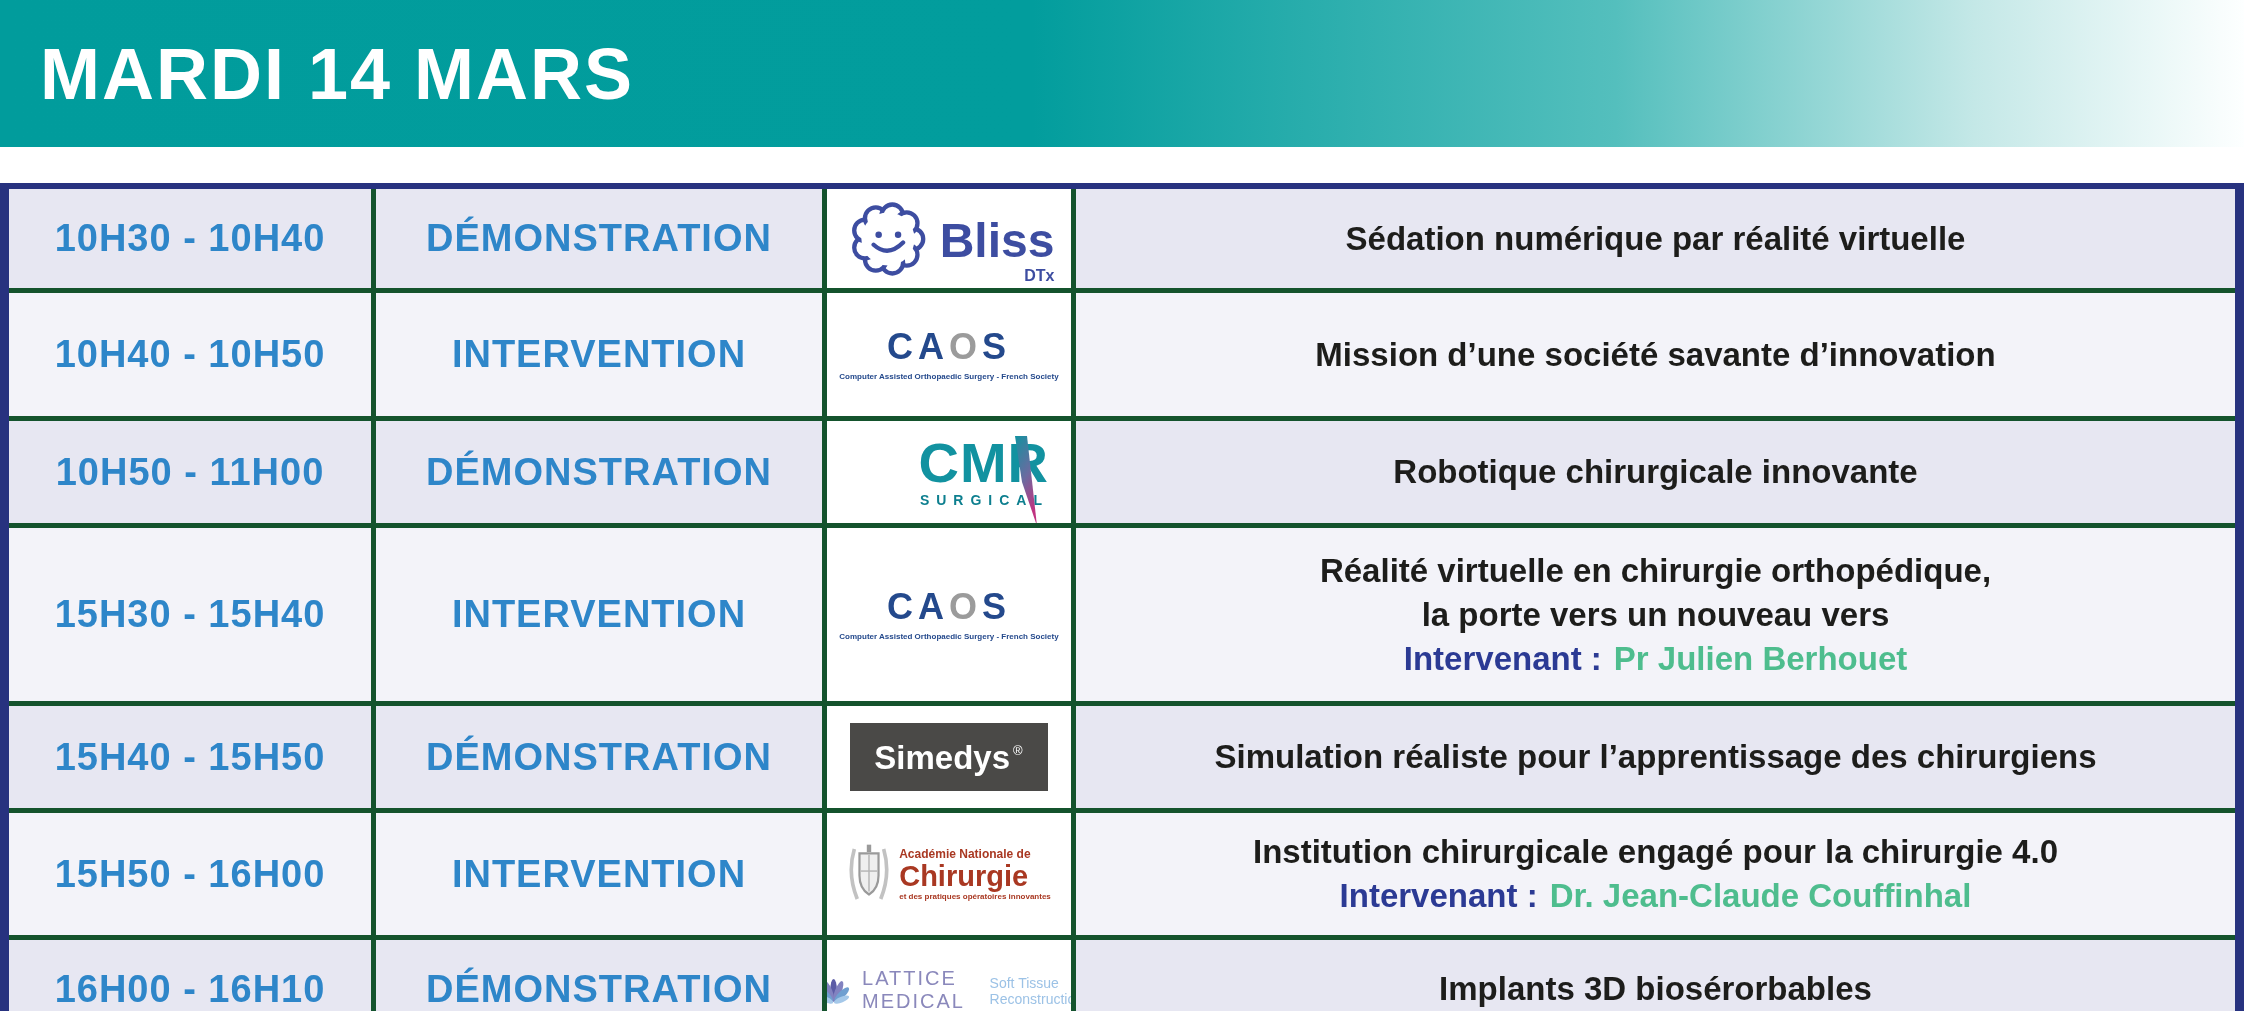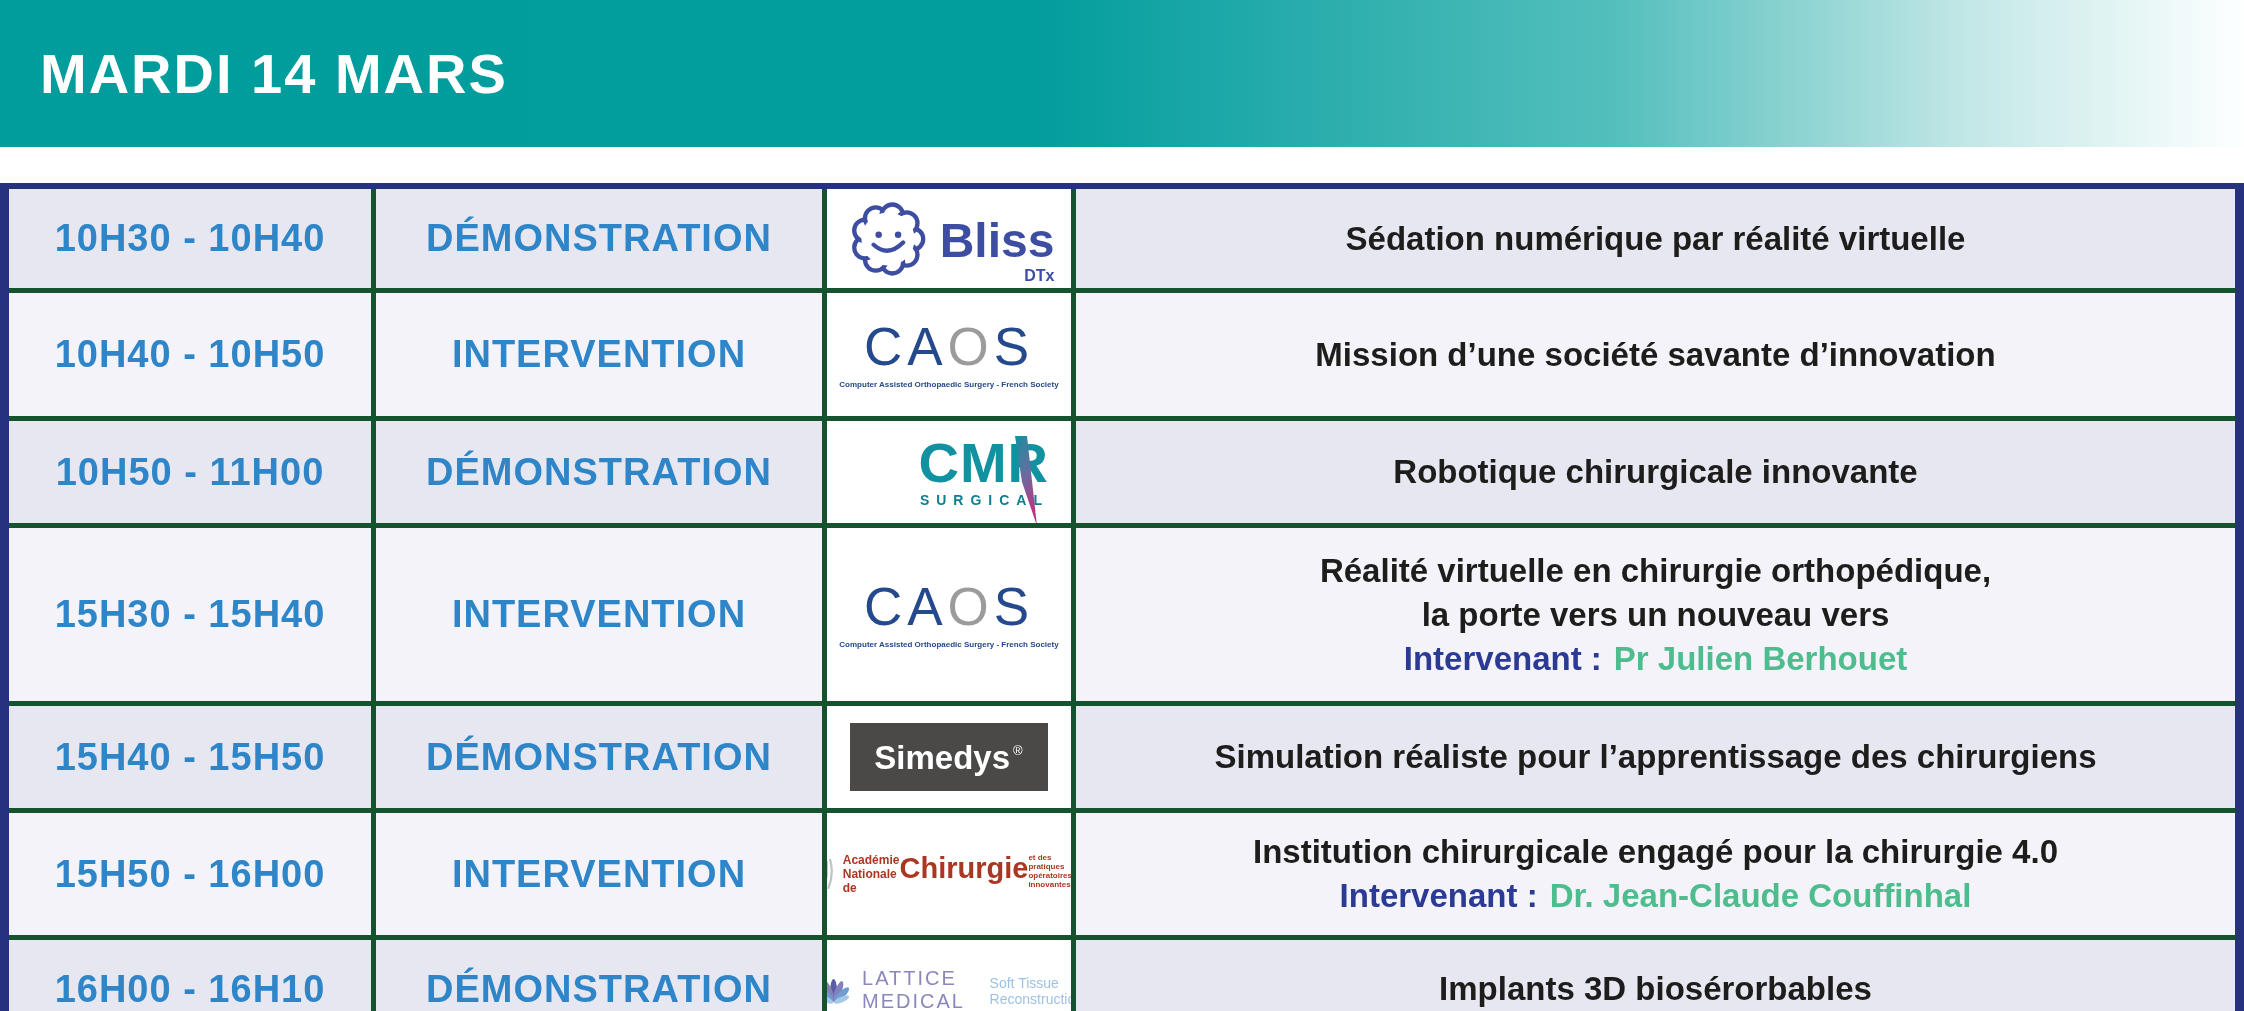--- a/index.html
+++ b/index.html
@@ -3,21 +3,21 @@
 <meta charset="utf-8">
 <style>
   * { margin:0; padding:0; box-sizing:border-box; }
   html,body { width:2244px; height:1011px; overflow:hidden; background:#ffffff;
               font-family:"Liberation Sans", sans-serif; }
 
   
   .header { height:147px; width:100%;
     background:linear-gradient(90deg,#019c9c 0%,#029d9d 46%,#54bfbd 72%,#c4e8e7 88%,#fdffff 100%);
     display:flex; align-items:center; }
-  .title { color:#ffffff; font-size:56px; font-weight:800; letter-spacing:2px; margin-left:40px; }
+  .title { color:#ffffff; font-size:72px; font-weight:800; letter-spacing:2px; margin-left:40px; }
 
   
   .table { height:864px; width:100%;
     border:9px solid #27327f; border-top-width:6px;
     background:#14532d;
     display:grid;
     grid-template-columns:362px 446px 244px 1fr;
     grid-template-rows:99px 123px 102px 173px 102px 122px 98px;
     gap:5px;margin-top:36px; }
   .cell { display:flex; align-items:center; justify-content:center; overflow:hidden; }
@@ -32,35 +32,35 @@
   .sp-label { color:#2b3a94; }
   .sp-name  { color:#4ebd8e; margin-left:12px; }
 
   
   .logo-bliss { display:flex; align-items:flex-end; gap:8px; }
   .bliss-text { display:flex; flex-direction:column; align-items:flex-end; }
   .bliss-name { font-size:48px; font-weight:800; color:#3d4da1; line-height:1; }
   .bliss-sub  { font-size:16px; font-weight:700; color:#3d4da1; margin-top:2px; }
 
   .logo-caos { display:flex; flex-direction:column; align-items:center; }
-  .caos-word { font-size:53px; font-weight:400; letter-spacing:5px; line-height:1; color:#24498c; }
+  .caos-word { font-size:36px; font-weight:700; letter-spacing:5px; line-height:1; color:#24498c; }
   .caos-o    { color:#9b9b9b; }
   .caos-tag  { font-size:8px; font-weight:700; color:#24498c; margin-top:7px; white-space:nowrap; }
 
   .logo-cmr { position:relative; display:flex; flex-direction:column; align-items:flex-end; width:200px; }
   .cmr-name { font-size:56px; font-weight:800; color:#1292a0; line-height:0.95; letter-spacing:1px; }
   .cmr-sub  { font-size:14px; font-weight:600; color:#0d7f8f; letter-spacing:7px; margin-top:3px; }
   .cmr-streak { position:absolute; right:10px; top:0; }
 
   .logo-simedys { position:relative; background:#4a4947; color:#ffffff; padding:16px 28px 14px 24px; }
   .sim-name { font-size:33px; font-weight:700; }
   .sim-reg  { font-size:13px; position:relative; top:-14px; left:3px; }
 
   .logo-acad { display:flex; align-items:center; gap:8px; }
-  .acad-text { display:flex; flex-direction:row; align-items:flex-start; color:#a93822; }
+  .acad-text { display:flex; flex-direction:column; align-items:flex-start; color:#a93822; }
   .acad-l1 { font-size:12px; font-weight:700; }
   .acad-l2 { font-size:29px; font-weight:800; line-height:1.05; }
   .acad-l3 { font-size:8px; font-weight:700; }
 
   .logo-lattice { display:flex; align-items:center; }
   .lat-name { font-size:20px; color:#8a88bb; letter-spacing:2px; margin-top:2px; }
   .lat-sub  { font-size:14px; color:#9cc2e6; margin-top:4px; }
 </style>
 </head>
 <body>

